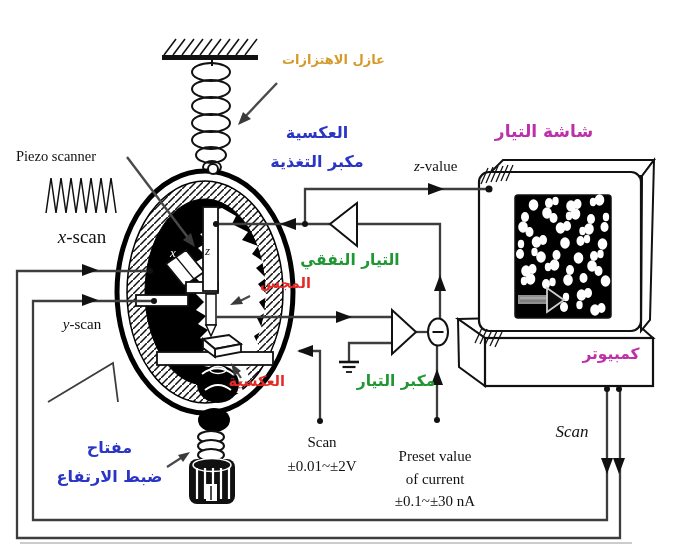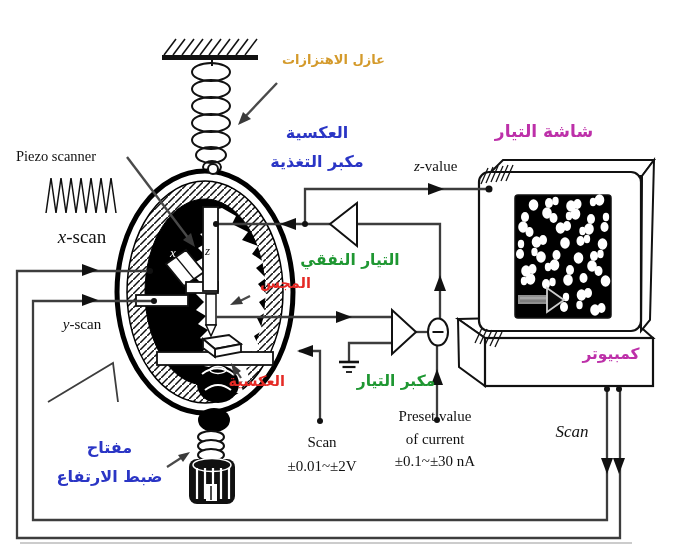--- a/index.html
+++ b/index.html
@@ -279,21 +279,21 @@
 
 <div class="lbl ctr first-italic" style="left:52px;top:316px;width:60px;font-size:15px;">y-scan</div>
 
 <div class="lbl first-italic" style="left:414px;top:158px;font-size:15px;">z-value</div>
 
 <div class="lbl ctr" style="left:276px;top:430px;width:92px;font-size:15px;line-height:1.6;">
   <div>Scan</div>
   <div>±0.01~±2V</div>
 </div>
 
-<div class="lbl ctr" style="left:378px;top:405px;width:114px;font-size:15px;line-height:1.5;">
+<div class="lbl ctr" style="left:378px;top:445px;width:114px;font-size:15px;line-height:1.5;">
   <div>Preset value</div>
   <div>of current</div>
   <div>±0.1~±30 nA</div>
 </div>
 
 <div class="lbl ctr" style="left:536px;top:420px;width:72px;font-size:17px;line-height:1.45;font-style:italic;">
   <div>Scan</div>
 </div>
 
 <div class="lbl ar c-gold" style="left:280px;top:53px;width:105px;font-size:13px;">عازل الاهتزازات</div>

